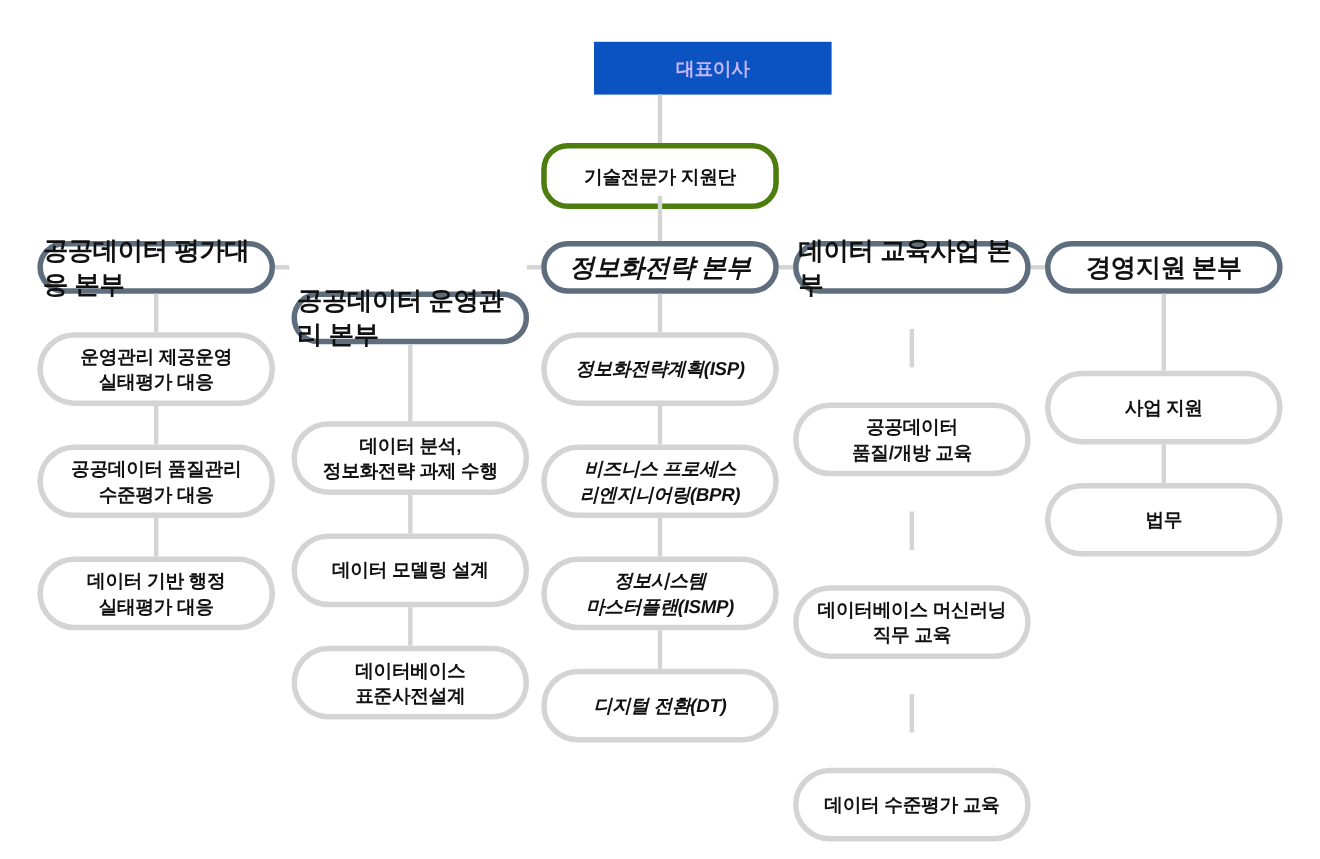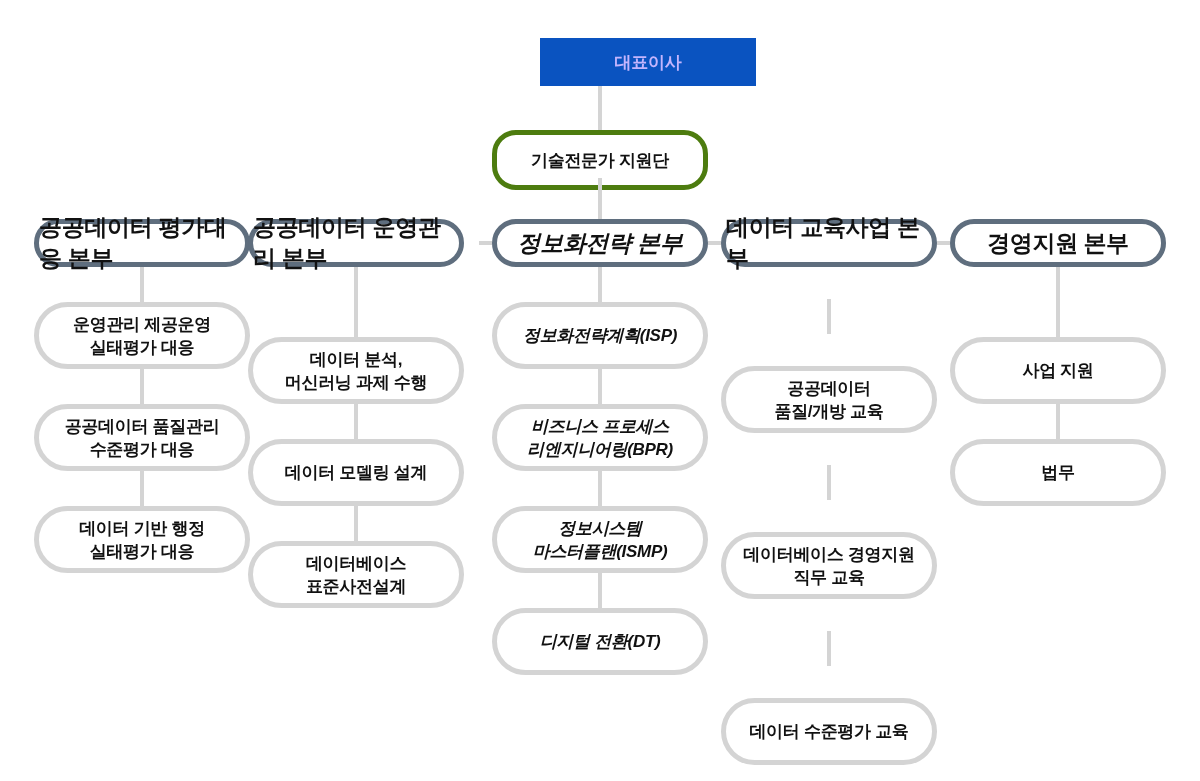--- a/index.html
+++ b/index.html
@@ -104,21 +104,21 @@
     text-align: center;
     font-size: 17px;
     font-weight: 700;
     color: #111111;
     line-height: 23px;
     letter-spacing: -0.3px;
     white-space: pre-line;
     flex: none;
   }
   .col1 { left: 34px; }
-  .col2 { left: 248px; }
+  .col2 { left: 265px; margin-top: 46px; }
   .col3 { left: 492px; font-style: italic; }
   .col4 { left: 721px; gap: 32px; }
   .col5 { left: 950px; font-family: Liberation Serif, serif; }
 </style>
 </head>
 <body>
 
 <div class="canvas">
 
   <div class="ceo-box">
@@ -153,21 +153,21 @@
 실태평가 대응</div>
   </div>
 
   <div class="col col2">
     <div class="head-pill">
       <span>공공데이터 운영관리 본부</span>
     </div>
     <div class="vconn"></div>
     <div class="vconn"></div>
     <div class="item-pill">데이터 분석,
-머신러닝 과제 수행</div>
+정보화전략 과제 수행</div>
     <div class="vconn"></div>
     <div class="item-pill">데이터 모델링 설계</div>
     <div class="vconn"></div>
     <div class="item-pill">데이터베이스
 표준사전설계</div>
   </div>
 
   <div class="col col3">
     <div class="head-pill">
       <span>정보화전략 본부</span>
@@ -185,21 +185,21 @@
   </div>
 
   <div class="col col4">
     <div class="head-pill">
       <span>데이터 교육사업 본부</span>
     </div>
     <div class="vconn"></div>
     <div class="item-pill">공공데이터
 품질/개방 교육</div>
     <div class="vconn"></div>
-    <div class="item-pill">데이터베이스 경영지원
+    <div class="item-pill">데이터베이스 머신러닝
 직무 교육</div>
     <div class="vconn"></div>
     <div class="item-pill">데이터 수준평가 교육</div>
   </div>
 
   <div class="col col5">
     <div class="head-pill">
       <span>경영지원 본부</span>
     </div>
     <div class="vconn"></div>

